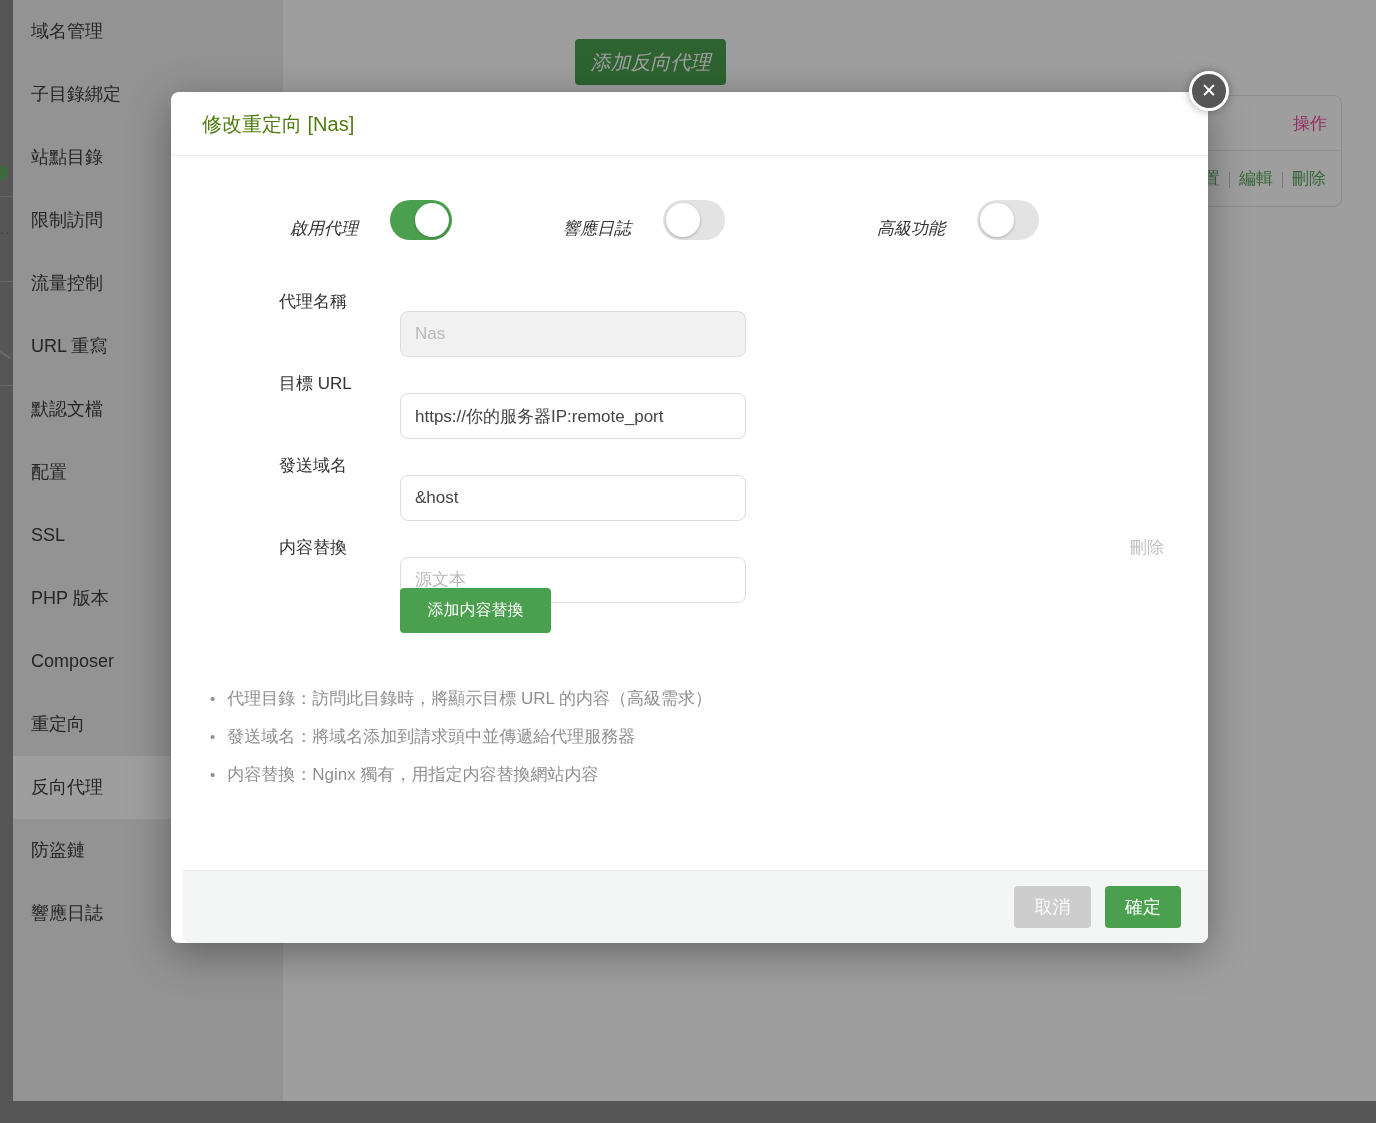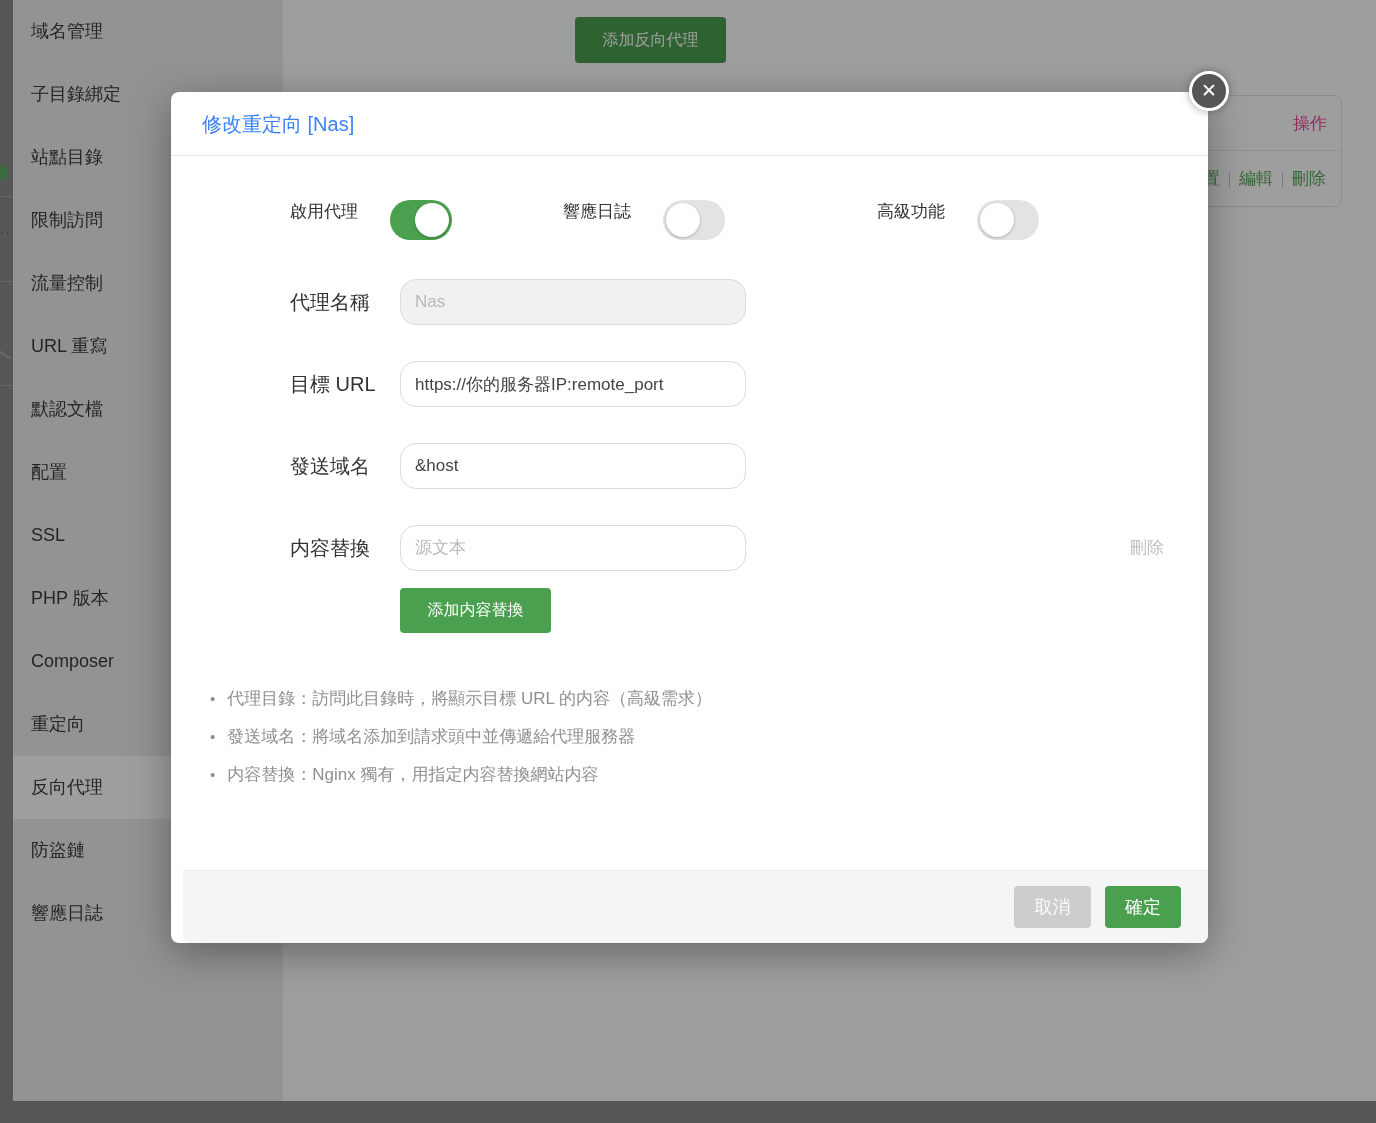--- a/index.html
+++ b/index.html
@@ -18,51 +18,51 @@
   
   .panel { position:absolute; left:13px; top:0; width:1363px; height:1101px; background:#fff; border-radius:0 0 8px 8px; }
   .sidebar { position:absolute; left:0; top:0; width:270px; height:1101px; background:#ededed; }
   .sidebar ul { list-style:none; }
   .sidebar li { height:63px; line-height:63px; padding-left:18px; font-size:18px; color:#3c3c3c; cursor:pointer; white-space:nowrap; }
   .sidebar li.active { background:#ffffff; }
 
   .panel-content { position:absolute; left:270px; top:0; right:0; height:1101px; background:#fff; }
   .btn { display:inline-block; border:none; border-radius:4px; cursor:pointer; text-align:center; font-family:inherit; }
   .btn-green { background:#4ba04f; color:#fff; }
-  .add-proxy-btn { position:absolute; left:292px; top:17px; width:151px; height:46px; font-size:16px; }
+  .add-proxy-btn { position:absolute; left:292px; top:39px; width:151px; height:46px; font-size:20px;font-style:italic; }
 
   .bg-table { position:absolute; left:1087px; top:95px; width:242px; height:112px; background:#fff; border:1px solid #e2e2e2; border-radius:0 8px 8px 0; }
   .bg-table-header { height:55px; line-height:55px; border-bottom:1px solid #e8e8e8; text-align:right; padding-right:14px; font-size:17px; color:#ec4899; }
   .bg-table-row { height:56px; line-height:56px; text-align:right; padding-right:15px; font-size:17px; white-space:nowrap; }
   .bg-table-row a { color:#5aa860; text-decoration:none; cursor:pointer; }
   .cell-sep { display:inline-block; width:1px; height:16px; background:#c9c9c9; margin:0 9px; vertical-align:middle; }
 
   
   .overlay { position:absolute; inset:0; background:rgba(0,0,0,0.38); z-index:10; }
 
   
   .dialog { position:absolute; left:171px; top:92px; width:1037px; height:851px; background:#fff; border-radius:8px; box-shadow:0 10px 40px rgba(0,0,0,0.35); z-index:20; }
   .dialog-close { position:absolute; right:-21px; top:-21px; width:40px; height:40px; border-radius:50%; background:#565656; border:3px solid #ffffff; box-shadow:0 0 8px rgba(0,0,0,0.35); color:#fff; font-size:19px; font-weight:bold; line-height:34px; text-align:center; cursor:pointer; z-index:21; }
-  .dialog-header { height:64px; line-height:64px; padding-left:31px; border-bottom:1px solid #ececec; font-size:20px; color:#3b82f6; }
+  .dialog-header { height:64px; line-height:64px; padding-left:31px; border-bottom:1px solid #ececec; font-size:20px; color:#4d7c0f; }
 
   .dialog-body { position:absolute; left:0; top:65px; right:0; bottom:73px; }
 
   .toggle-row { position:absolute; top:43px; left:0; right:0; height:42px; }
-  .toggle-group { position:absolute; display:flex; align-items:flex-start; }
+  .toggle-group { position:absolute; display:flex; align-items:flex-end;font-style:italic; }
   .tg-1 { left:119px; } .tg-2 { left:392px; } .tg-3 { left:706px; }
   .toggle-label { font-size:17px; color:#333; margin-right:32px; white-space:nowrap; }
   .toggle { position:relative; width:62px; height:40px; border-radius:20px; cursor:pointer; }
   .toggle.on { background:#4ba04f; }
   .toggle.off { background:#e3e3e3; }
   .knob { position:absolute; top:3px; width:34px; height:34px; border-radius:50%; background:#fff; box-shadow:0 1px 3px rgba(0,0,0,0.25); }
   .toggle.on .knob { right:3px; }
   .toggle.off .knob { left:3px; }
 
-  .flabel { position:absolute; left:119px; width:110px; height:46px; line-height:46px; font-size:20px; color:#333; white-space:nowrap; }
-  .finput { position:absolute; left:229px; width:346px; height:46px; border:1px solid #dcdcdc; border-radius:16px; padding:0 14px; font-size:17px; color:#444; font-family:inherit; background:#fff; outline:none; }
+  .flabel { position:absolute; left:108px; width:110px; height:46px; line-height:46px; font-size:17px; color:#333; white-space:nowrap; }
+  .finput { position:absolute; left:229px; width:346px; height:46px; border:1px solid #dcdcdc; border-radius:8px; padding:0 14px; font-size:17px; color:#444; font-family:inherit; background:#fff; outline:none;margin-top:32px; }
   .finput::placeholder { color:#b9b9b9; }
   .finput:disabled { background:#f1f1f1; color:#b9b9b9; }
   .row-name-label { top:122px; } .row-name-input { top:122px; }
   .row-url-label  { top:204px; } .row-url-input  { top:204px; }
   .row-host-label { top:286px; } .row-host-input { top:286px; }
   .row-rep-label  { top:368px; } .row-rep-src    { top:368px; }
   .row-rep-dst    { top:368px; left:594px; }
   .rep-delete { position:absolute; left:959px; top:368px; height:46px; line-height:46px; font-size:17px; color:#c2c2c2; cursor:pointer; }
   .add-replace-btn { position:absolute; left:229px; top:431px; width:151px; height:45px; font-size:16px; }
 

